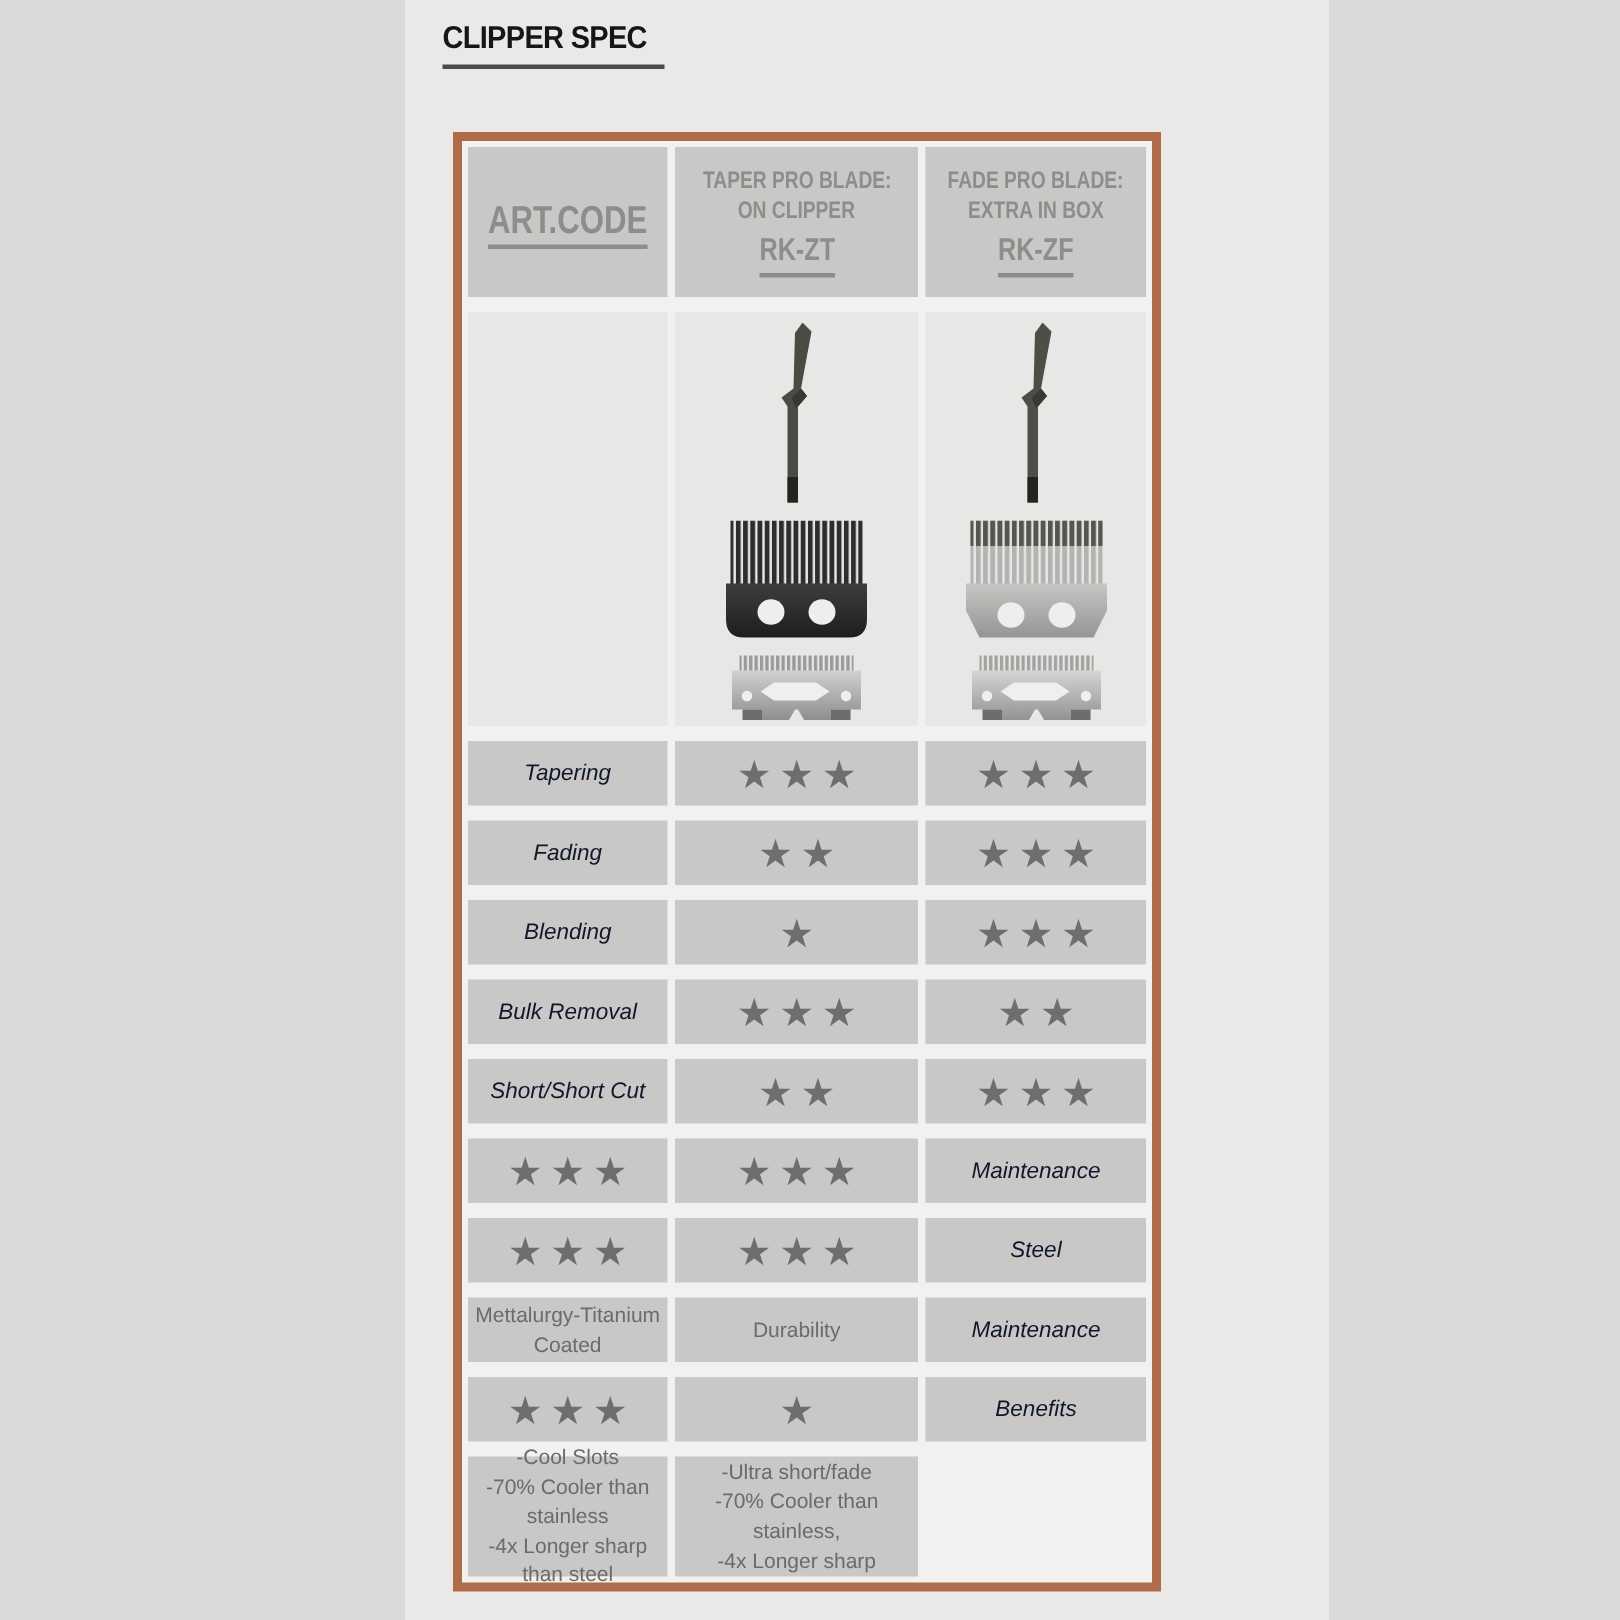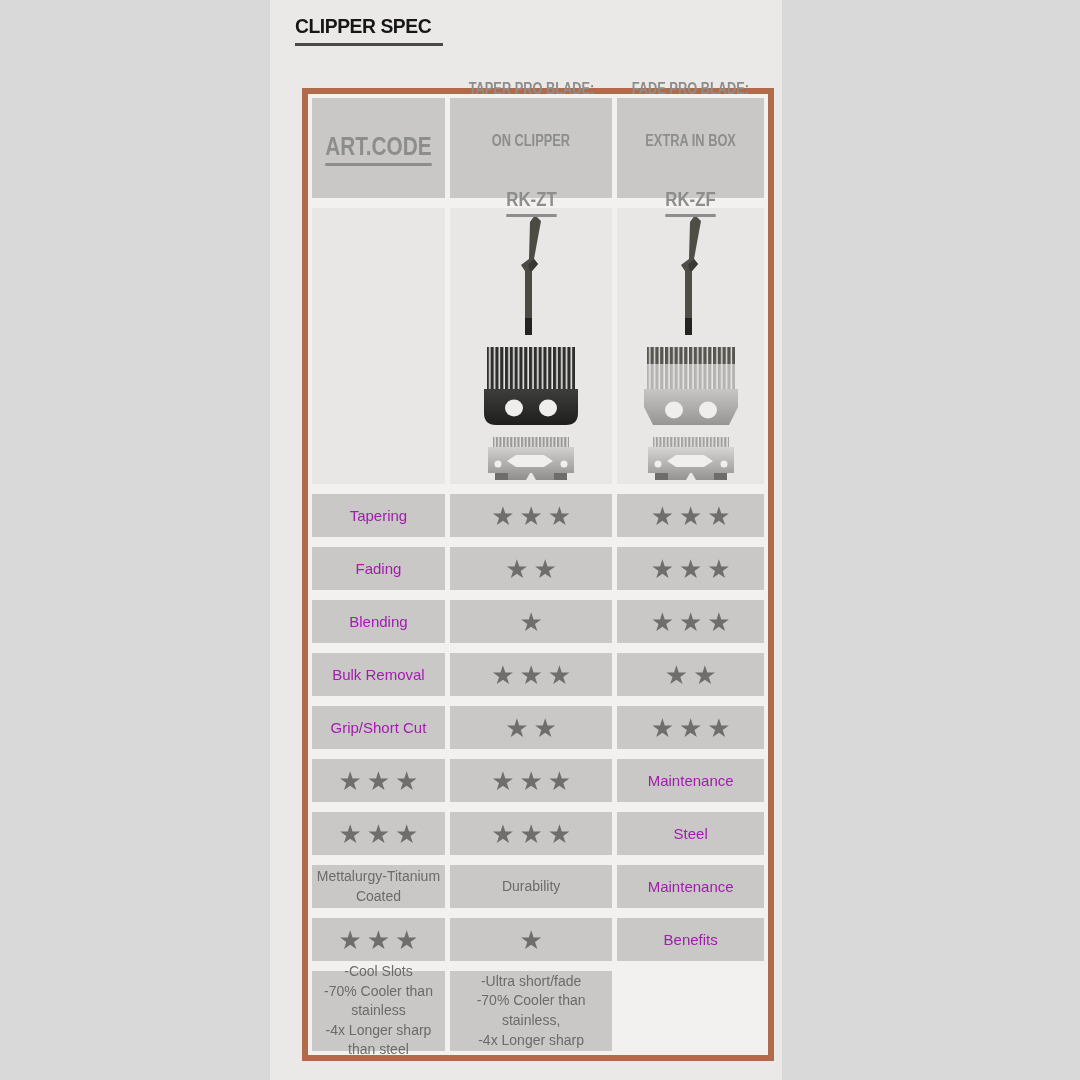--- a/index.html
+++ b/index.html
@@ -3,21 +3,21 @@
 <meta charset="utf-8">
 <style>
   html,body{margin:0;padding:0;}
   body{
     width:1080px;height:1080px;position:relative;
     background:#d9d9d9;
     font-family:"Liberation Sans", sans-serif;
     overflow:hidden;
   }
   .content-col{
-    position:absolute;left:270px;top:0;width:512px;height:1080px;
+    position:absolute;left:270px;top:0;width:616px;height:1080px;
     background:#eae9e7;
   }
   
   .page-title-wrap{
     position:absolute;left:25px;top:14px;
     width:fit-content;
     border-bottom:3px solid #4a4a4a;
     padding-bottom:5px;
   }
   .page-title{
@@ -36,35 +36,34 @@
   .grid{
     display:grid;
     grid-template-columns:128fr 187fr 128fr;
     grid-template-rows:100px 276px repeat(9,43px) 80px;
     column-gap:5px;row-gap:10px;
   }
   .cell{
     background:#c9c8c6;
     display:flex;align-items:center;justify-content:center;
     text-align:center;
-    gap:32px;
   }
   .img-cell{background:#e8e7e5;flex-direction:column;}
   .hdr-col{flex-direction:column;line-height:1.25;}
   .cond{display:inline-block;transform:scaleX(.8);transform-origin:center;white-space:nowrap;}
   .artcode{
     font-size:26px;font-weight:800;color:#8d8d8b;
     border-bottom:3px solid #8d8d8b;padding-bottom:1px;
   }
   .hdr-line{font-size:16px;font-weight:800;color:#8d8d8b;}
   .hdr-code{
     font-size:21px;font-weight:800;color:#8d8d8b;
     border-bottom:3px solid #8d8d8b;padding-bottom:1px;margin-top:3px;
   }
-  .label-cell{font-size:15px;color:#a21caf;}
+  .label-cell{font-size:15px;color:#0f172a;font-style:italic;}
   .stars{
     font-size:26px;color:#6f6e6c;letter-spacing:5px;padding-left:5px;
     line-height:1;
   }
   .text-val{
     font-size:14px;color:#6b6b6b;line-height:1.4;white-space:pre-line;
   }
   .blade-stack{display:flex;flex-direction:column;align-items:center;}
   .lever-svg{margin-top:4px;}
   .main-blade-svg{margin-top:10px;}
@@ -198,21 +197,21 @@
   <div class="cell stars">★★★</div>
 
   <div class="cell label-cell">Blending</div>
   <div class="cell stars">★</div>
   <div class="cell stars">★★★</div>
 
   <div class="cell label-cell">Bulk Removal</div>
   <div class="cell stars">★★★</div>
   <div class="cell stars">★★</div>
 
-  <div class="cell label-cell">Grip/Short Cut</div>
+  <div class="cell label-cell">Short/Short Cut</div>
   <div class="cell stars">★★</div>
   <div class="cell stars">★★★</div>
 
   <div class="cell stars">★★★</div>
   <div class="cell stars">★★★</div>
 
   <div class="cell label-cell">Maintenance</div>
   <div class="cell stars">★★★</div>
   <div class="cell stars">★★★</div>
 

